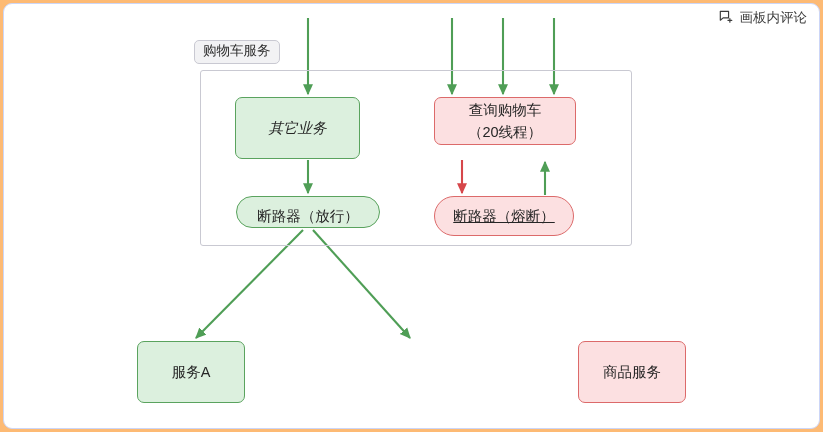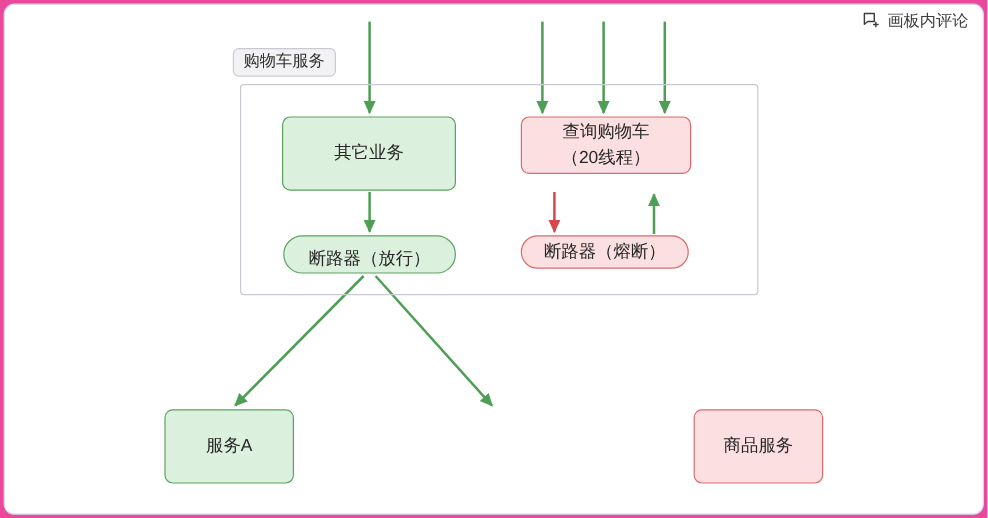--- a/index.html
+++ b/index.html
@@ -7,21 +7,21 @@
     padding: 0;
     background: #ffffff;
   }
   body {
     font-family: "Liberation Sans", "DejaVu Sans", sans-serif;
   }
   #canvas {
     position: relative;
     width: 823px;
     height: 432px;
-    background: #ec4899;
+    background: #fdba74;
     box-sizing: border-box;
     overflow: hidden;
   }
   .canvas-frame {
     position: absolute;
     left: 3px;
     top: 3px;
     width: 817px;
     height: 426px;
     box-sizing: border-box;
@@ -115,24 +115,24 @@
     background: #dcf0de;
     border-color: #5aa35e;
   }
   .red {
     background: #fce0e1;
     border-color: #dc6a6a;
   }
   .node .line2 { }
 
   
-  #n-other   { left: 235px; top: 97px;  width: 145px; height: 62px; }
+  #n-other   { left: 235px; top: 97px;  width: 125px; height: 62px; font-style: italic; }
   #n-query   { left: 434px; top: 97px;  width: 142px; height: 48px; }
   #n-cb-pass { left: 236px; top: 196px; width: 144px; height: 32px; justify-content: flex-end; }
-  #n-cb-open { left: 434px; top: 196px; width: 140px; height: 28px; }
+  #n-cb-open { left: 434px; top: 196px; width: 140px; height: 40px; text-decoration: underline; }
   #n-svc-a   { left: 137px; top: 341px; width: 108px; height: 62px; }
   #n-svc-b   { left: 355px; top: 341px; width: 108px; height: 62px; }
   #n-product { left: 578px; top: 341px; width: 108px; height: 62px; }
 </style>
 </head>
 <body>
 
 <div id="canvas">
 
   <div class="canvas-frame"></div>

